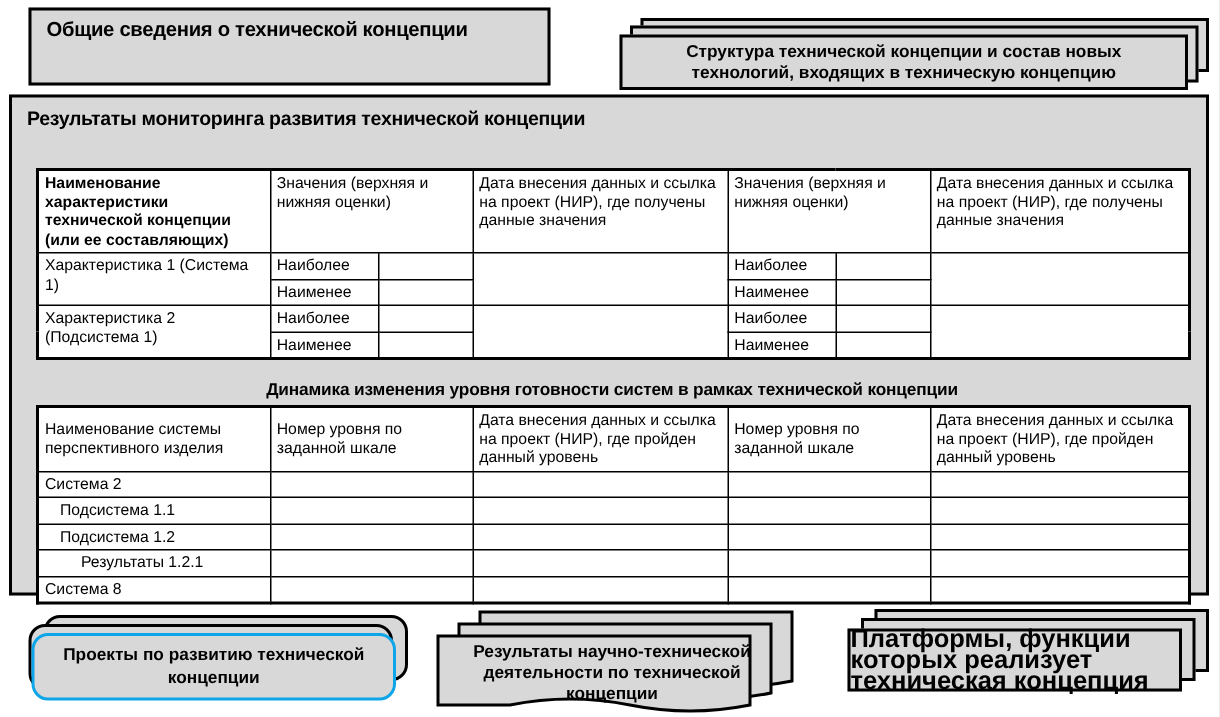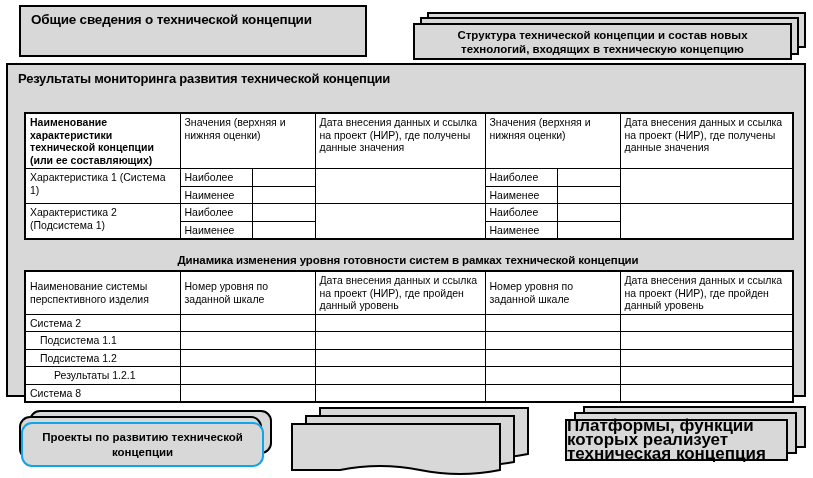--- a/index.html
+++ b/index.html
@@ -263,20 +263,21 @@
       <div class="bltext">Проекты по развитию технической концепции</div>
     </div>
   </div>
 
   <div id="bottom-mid">
     <svg width="250" height="72" viewBox="0 0 250 72">
       <path d="M32,2 L240,2 L240,48 Q200,56 160,48 Q120,40 80,48 L32,48 Z" fill="#d8d8d8" stroke="#000" stroke-width="2"></path>
       <path d="M18,10 L226,10 L226,56 Q186,64 146,56 Q106,48 66,56 L18,56 Z" fill="#d8d8d8" stroke="#000" stroke-width="2"></path>
       <path d="M4,18 L212,18 L212,64 Q172,72 132,64 Q92,56 52,64 L4,64 Z" fill="#d8d8d8" stroke="#000" stroke-width="2"></path>
     </svg>
+    <div class="bmtext">Результаты научно-технической деятельности по технической концепции</div>
   </div>
 
   <div id="bottom-right">
     <div class="s3"></div>
     <div class="s2"></div>
     <div class="s1">
       <div class="brtext">Платформы, функции которых реализует техническая концепция</div>
     </div>
   </div>
 

